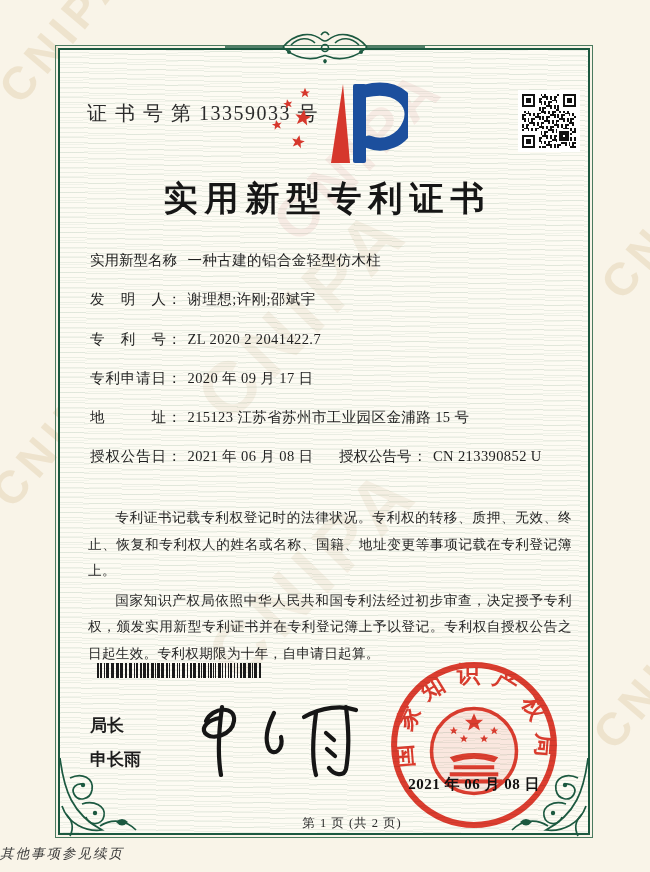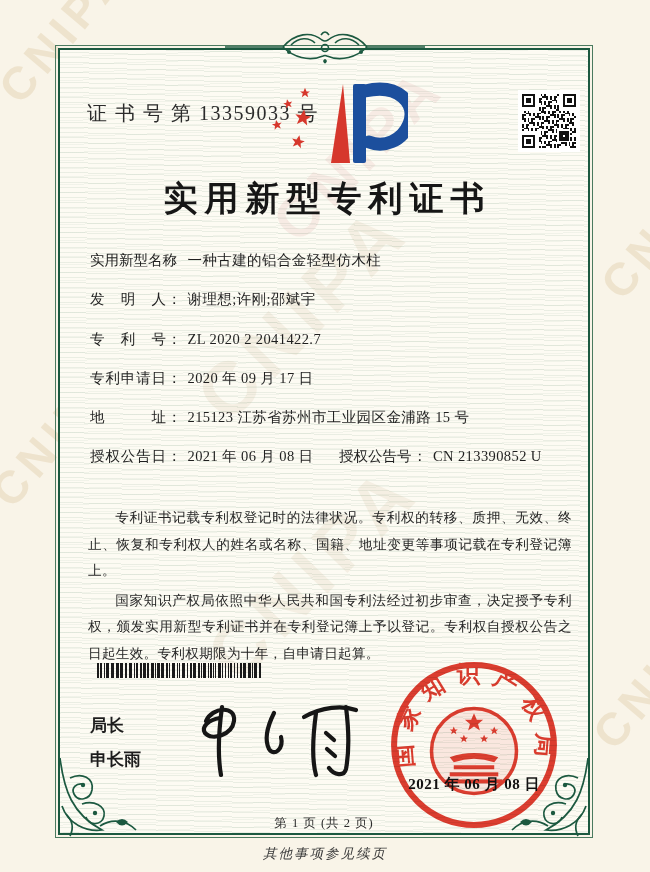--- a/index.html
+++ b/index.html
@@ -53,23 +53,23 @@
   .paras p{margin:0 0 3px 0;text-indent:2em;}
   .barcode{position:absolute;left:37px;top:613px;width:168px;height:15px;}
   .commissioner{position:absolute;left:30px;top:664px;font-family:"Liberation Sans","DejaVu Sans",sans-serif;font-size:17px;font-weight:700;color:#1d1d1d;}
   .commissioner .line2{margin-top:11px;}
   .sig{position:absolute;left:126px;top:645px;}
   .seal{position:absolute;left:327px;top:608px;width:174px;height:174px;mix-blend-mode:multiply;opacity:0.95;}
   .seal-date{
     position:absolute;left:333px;top:725px;width:162px;text-align:center;
     font-size:15px;font-weight:700;color:#111;letter-spacing:0.5px;
   }
-  .page-number{position:absolute;left:0;top:765px;width:100%;text-align:center;font-size:12.5px;letter-spacing:1px;color:#2c2c2c;}
+  .page-number{position:absolute;left:0;top:765px;width:100%;text-align:center;font-size:12.5px;letter-spacing:1px;color:#2c2c2c;padding-left:28px;}
   .note{
-    position:absolute;left:0;top:845px;width:100%;text-align:center;
+    position:absolute;left:0;top:845px;width:100%;text-align:left;
     font-size:13.5px;font-style:italic;letter-spacing:2px;color:#3a3a3a;
   }
 </style>
 </head>
 <body>
 
 <div class="page">
 
   <div class="wm" style="left:-22px;top:4px">CNIPA</div>
   <div class="wm" style="left:580px;top:200px">CNIPA</div>

